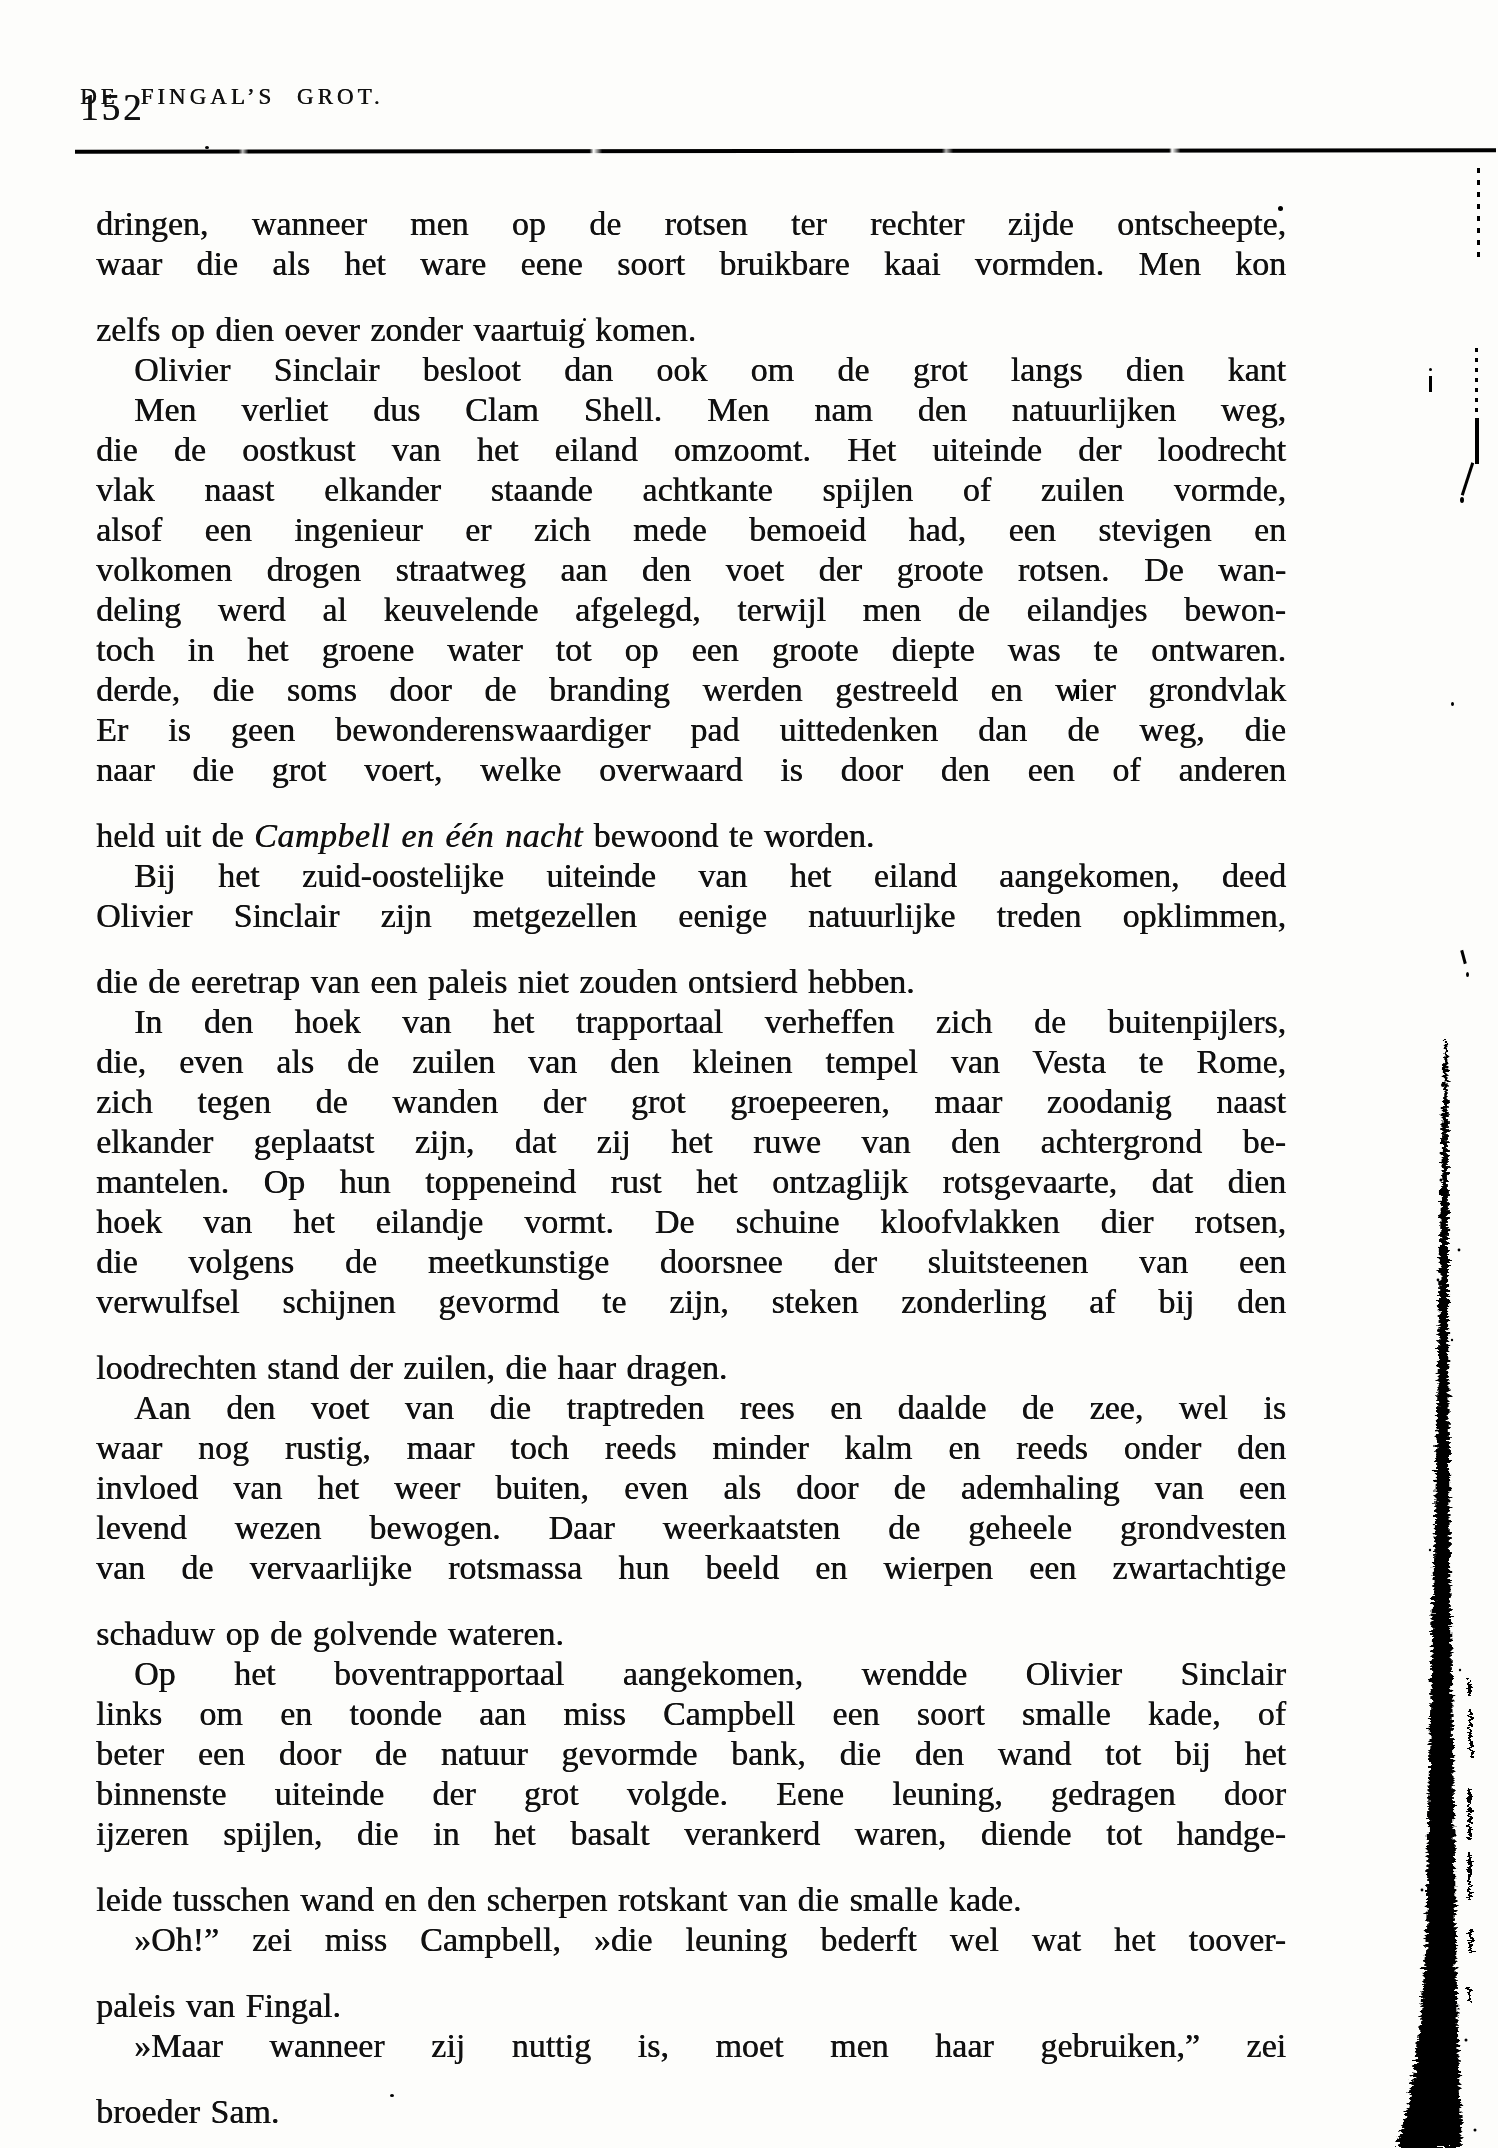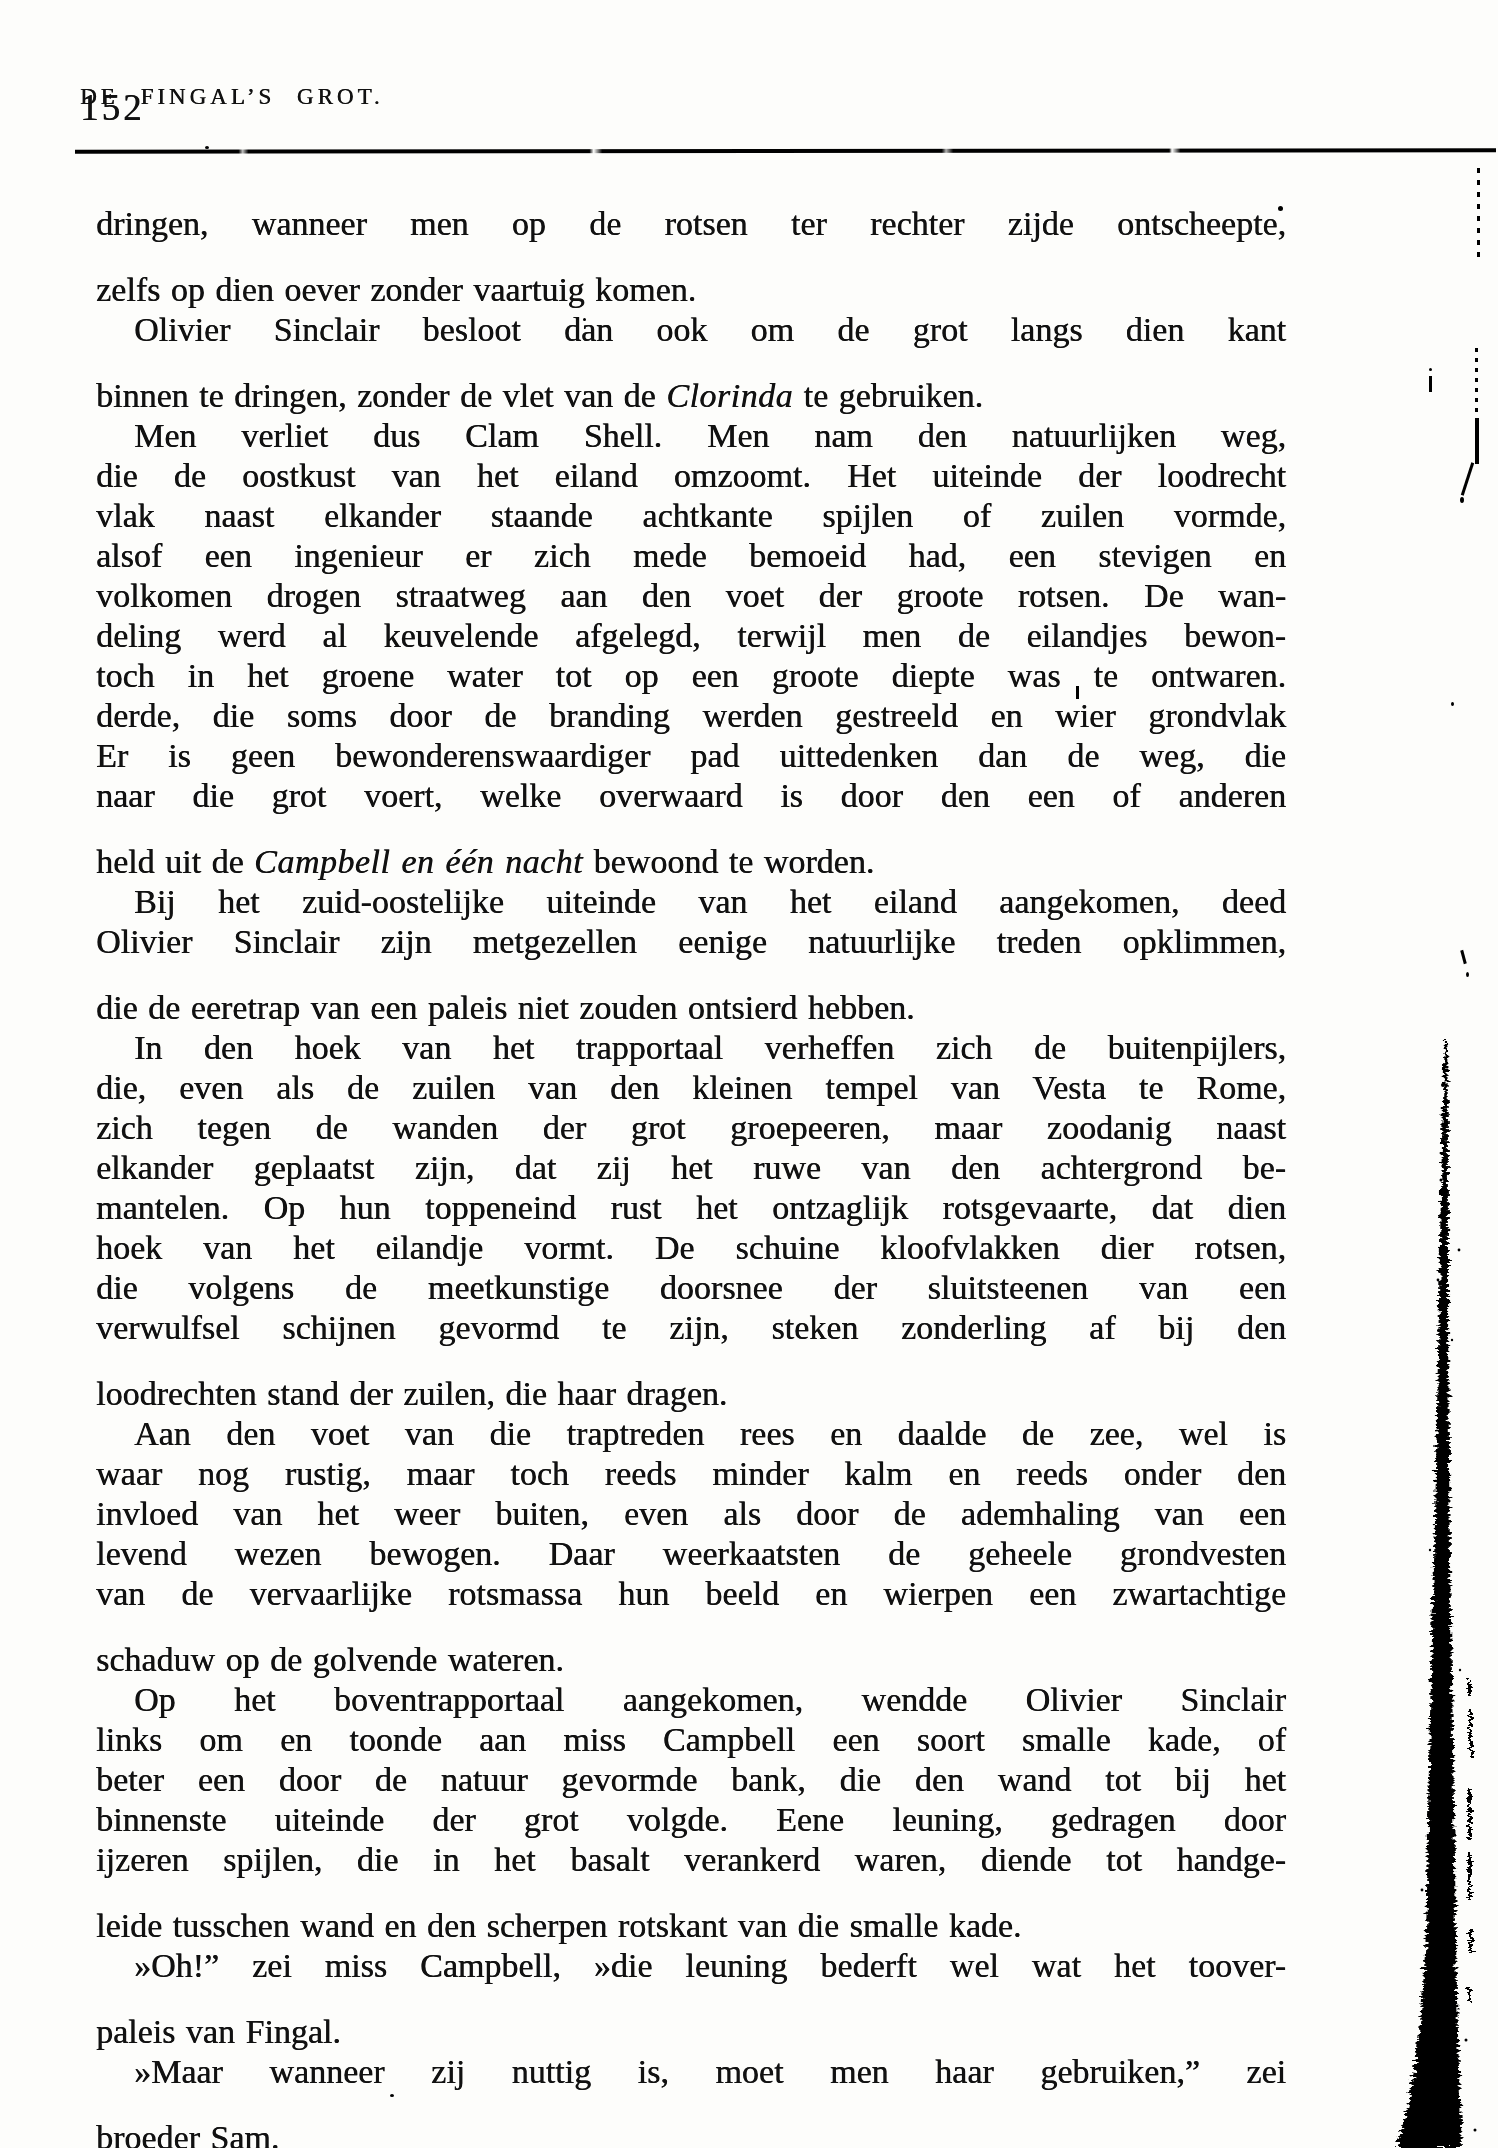--- a/index.html
+++ b/index.html
@@ -97,23 +97,23 @@
 <div class="page">
 
   <div class="header">
     <div class="page-number">152</div>
     <div class="running-title">DE FINGAL’S GROT.</div>
   </div>
   <div class="header-rule"></div>
 
   <div class="text-block">
       <div class="line"><span>dringen, wanneer men op de rotsen ter rechter zijde ontscheepte,</span></div>
+      <div class="line"><span>waar die als het ware eene soort bruikbare kaai vormden. Men kon</span></div>
       <div class="line last"><span>zelfs op dien oever zonder vaartuig komen.</span></div>
       <div class="line indent"><span>Olivier Sinclair besloot dan ook om de grot langs dien kant</span></div>
-      <div class="line last"><span>binnen te dringen, zonder de vlet van de </span><i>Clorinda</i><span> te gebruiken.</span></div>
       <div class="line indent"><span>Men verliet dus Clam Shell. Men nam den natuurlijken weg,</span></div>
       <div class="line"><span>die de oostkust van het eiland omzoomt. Het uiteinde der loodrecht</span></div>
       <div class="line"><span>vlak naast elkander staande achtkante spijlen of zuilen vormde,</span></div>
       <div class="line"><span>alsof een ingenieur er zich mede bemoeid had, een stevigen en</span></div>
       <div class="line"><span>volkomen drogen straatweg aan den voet der groote rotsen. De wan-</span></div>
       <div class="line"><span>deling werd al keuvelende afgelegd, terwijl men de eilandjes bewon-</span></div>
       <div class="line"><span>toch in het groene water tot op een groote diepte was te ontwaren.</span></div>
       <div class="line"><span>derde, die soms door de branding werden gestreeld en wier grondvlak</span></div>
       <div class="line"><span>Er is geen bewonderenswaardiger pad uittedenken dan de weg, die</span></div>
       <div class="line"><span>naar die grot voert, welke overwaard is door den een of anderen</span></div>

